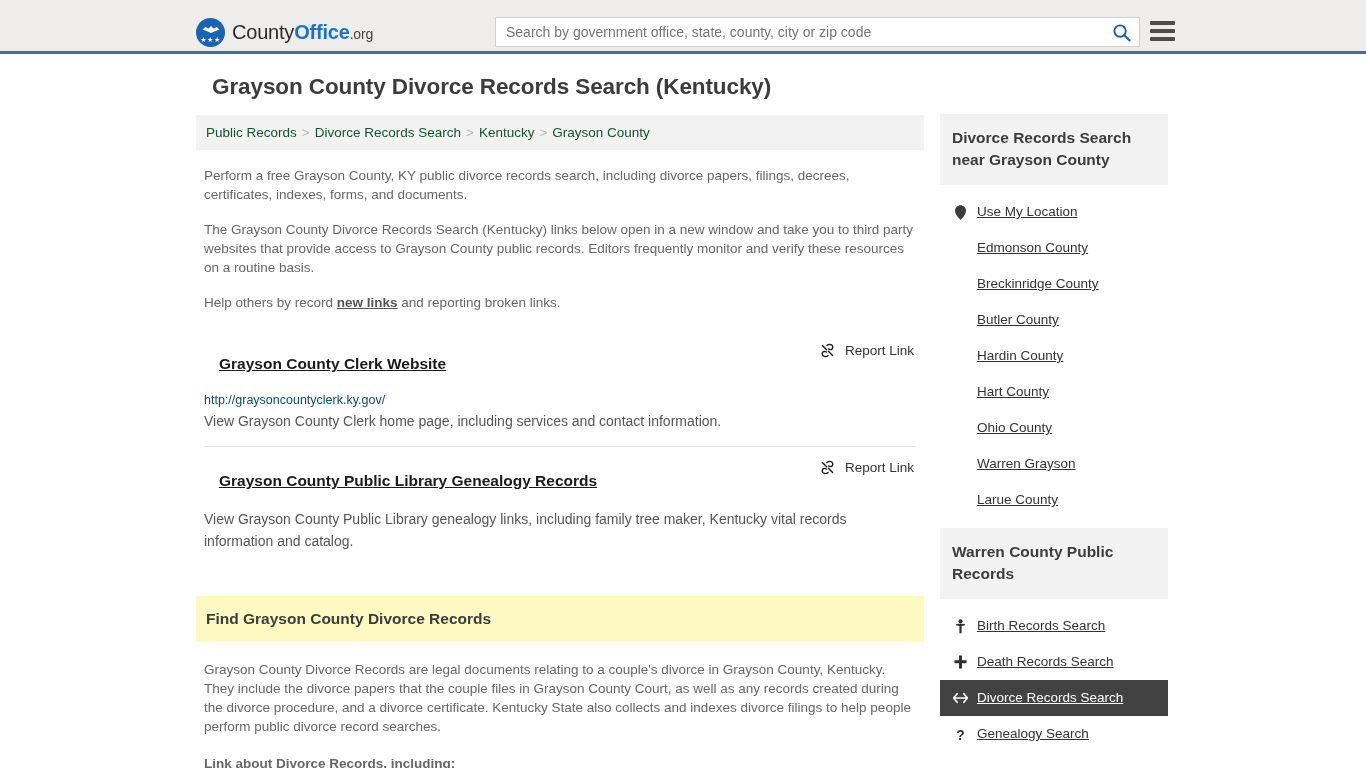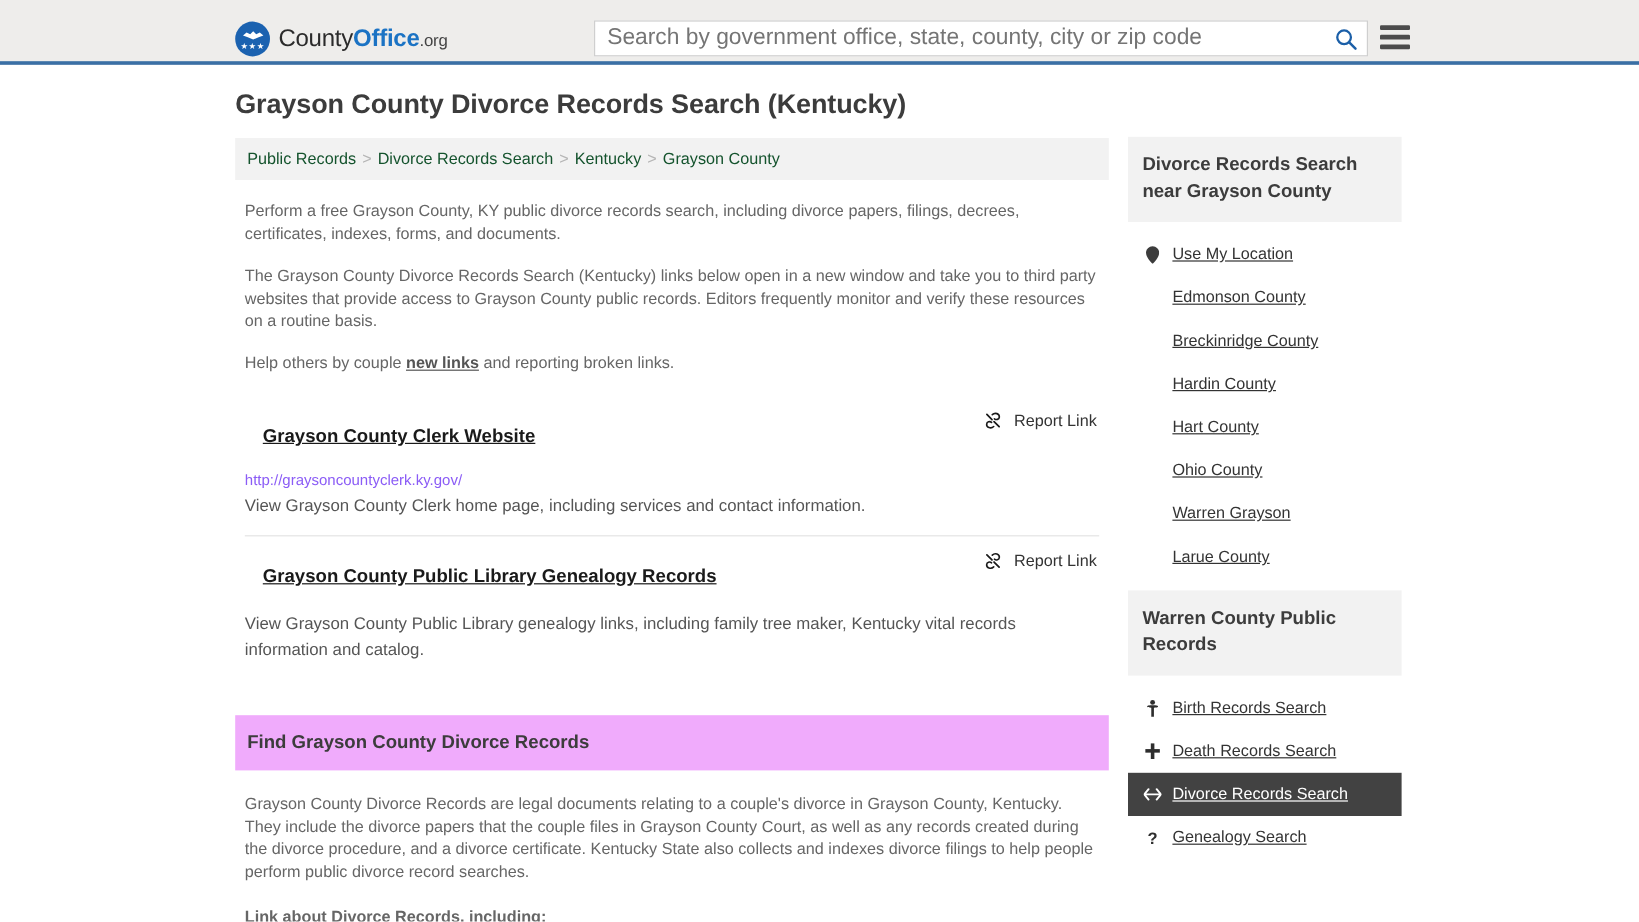--- a/index.html
+++ b/index.html
@@ -73,21 +73,21 @@
     border: 1px solid #cfcfcf;
     display: flex;
     align-items: center;
   }
   .search-input {
     flex: 1 1 auto;
     border: 0;
     outline: 0;
     background: transparent;
     font-family: "Liberation Sans", sans-serif;
-    font-size: 19px;
+    font-size: 14px;
     color: #333;
     padding: 0 10px;
     height: 100%;
   }
   .search-input::placeholder { color: #757575; }
   .search-btn {
     width: 36px; height: 100%;
     border: 0; background: transparent;
     cursor: pointer;
     display: flex; align-items: center; justify-content: center;
@@ -124,21 +124,21 @@
     position: absolute;
     left: 940px;
     top: 60px;
     width: 228px;
   }
 
   h1.page-title {
     font-size: 22.5px;
     font-weight: 700;
     color: #3c3c3c;
-    margin: 0 0 15px 0;
+    margin: 0 0 15px 16px;
     letter-spacing: -0.1px;
   }
 
   .breadcrumb {
     background: #f2f2f2;
     padding: 10px 10px 10px 10px;
     font-size: 13.5px;
     color: #666;
     white-space: nowrap;
   }
@@ -175,21 +175,21 @@
     font-size: 15.5px;
     font-weight: 700;
     color: #1a1a1a;
     text-decoration: underline;
     display: inline-block;
     margin: 15px;
   }
   .result-url {
     display: block;
     font-size: 12.5px;
-    color: #8b5cf6;
+    color: #0c4a6e;
     margin-top: 5px;
   }
   .result-desc {
     font-size: 14px;
     line-height: 22px;
     color: #555;
     margin-top: 3px;
     max-width: 690px;
   }
   .report-link {
@@ -200,21 +200,21 @@
     align-items: center;
     gap: 9px;
     font-size: 13.5px;
     color: #333;
     cursor: pointer;
     white-space: nowrap;
   }
 
   
   .section-head {
-    background: #f0abfc;
+    background: #fef9c3;
     padding: 14px 10px;
     margin-top: 30px;
   }
   .section-head h2 {
     margin: 0;
     font-size: 15.5px;
     font-weight: 700;
     color: #3c3c3c;
   }
   .section-body { padding: 0 8px; }
@@ -330,21 +330,21 @@
 
     <h1 class="page-title">Grayson County Divorce Records Search (Kentucky)</h1>
 
     <div class="breadcrumb">
       <a href="#">Public Records</a><span class="sep">&gt;</span><a href="#">Divorce Records Search</a><span class="sep">&gt;</span><a href="#">Kentucky</a><span class="sep">&gt;</span><a href="#">Grayson County</a>
     </div>
 
     <div class="intro">
       <p>Perform a free Grayson County, KY public divorce records search, including divorce papers, filings, decrees, certificates, indexes, forms, and documents.</p>
       <p>The Grayson County Divorce Records Search (Kentucky) links below open in a new window and take you to third party websites that provide access to Grayson County public records. Editors frequently monitor and verify these resources on a routine basis.</p>
-      <p><span>Help others by couple </span><a href="#">new links</a><span> and reporting broken links.</span></p>
+      <p><span>Help others by record </span><a href="#">new links</a><span> and reporting broken links.</span></p>
     </div>
 
     <div class="results">
 
       <div class="result-item">
         <a class="result-title" href="#">Grayson County Clerk Website</a>
         <span class="result-url">http://graysoncountyclerk.ky.gov/</span>
         <div class="result-desc">View Grayson County Clerk home page, including services and contact information.</div>
         <div class="report-link">
           <svg width="17" height="17" viewBox="0 0 20 20">
@@ -410,20 +410,26 @@
         </li>
         <li>
           <a class="side-link" href="#">
             <span class="s-icon blank"></span>
             <span class="lbl">Breckinridge County</span>
           </a>
         </li>
         <li>
           <a class="side-link" href="#">
             <span class="s-icon blank"></span>
+            <span class="lbl">Butler County</span>
+          </a>
+        </li>
+        <li>
+          <a class="side-link" href="#">
+            <span class="s-icon blank"></span>
             <span class="lbl">Hardin County</span>
           </a>
         </li>
         <li>
           <a class="side-link" href="#">
             <span class="s-icon blank"></span>
             <span class="lbl">Hart County</span>
           </a>
         </li>
         <li>

